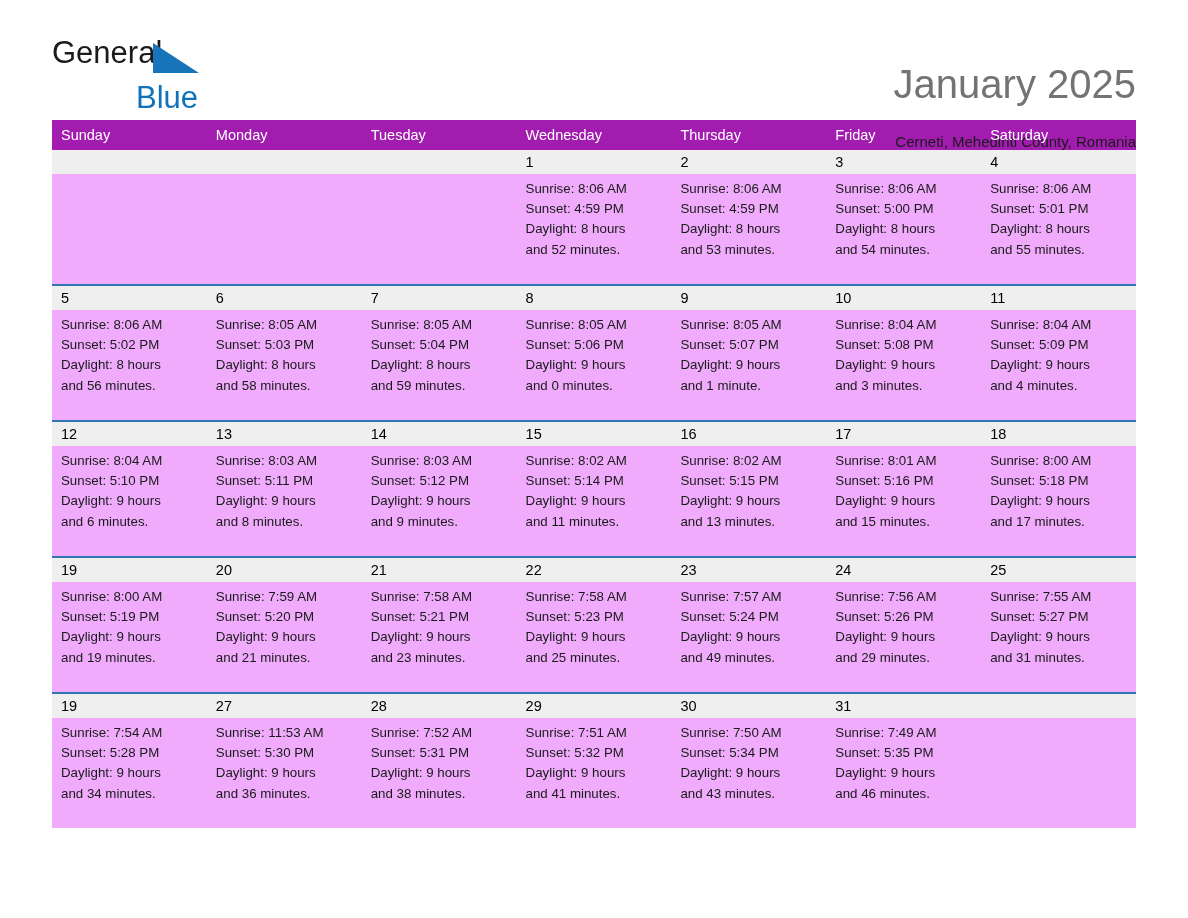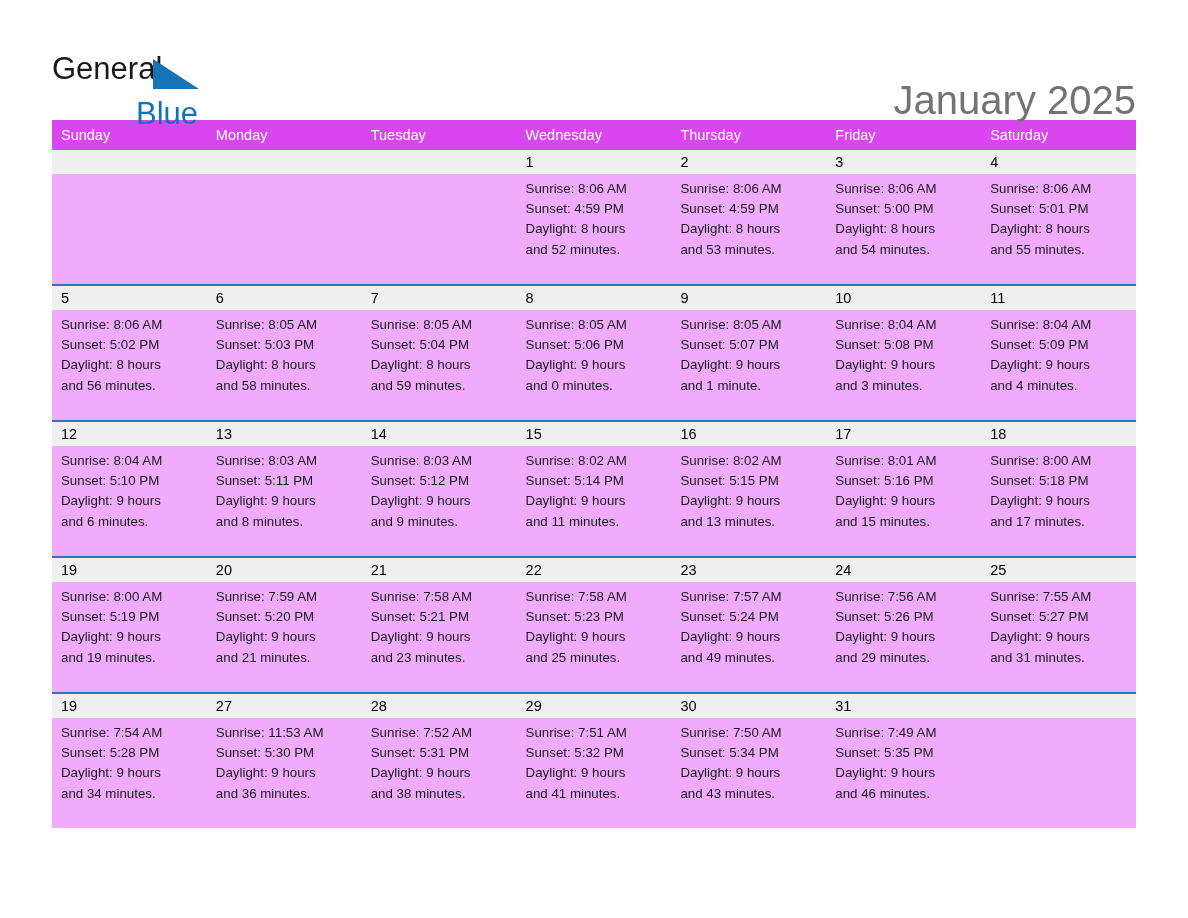--- a/index.html
+++ b/index.html
@@ -20,21 +20,21 @@
     height: 918px;
     box-sizing: border-box;
     padding: 0 52px;
   }
 
   
   .header {
     display: flex;
     align-items: flex-start;
     justify-content: space-between;
-    padding-top: 44px;
+    padding-top: 28px;
     height: 92px;
     box-sizing: border-box;
   }
   .brand {
     position: relative;
     width: 200px;
     height: 74px;
     padding-top: 8px;
   }
   .brand-line1 {
@@ -85,21 +85,21 @@
     letter-spacing: 0px;
   }
 
   
   .calendar {
     margin-top: 28px;
     width: 1084px;
   }
   .dow-row {
     display: flex;
-    background: #d946ef;
+    background: #a21caf;
     height: 30px;
     align-items: center;
   }
   .dow {
     flex: 1 1 0;
     color: #ffffff;
     font-size: 14.5px;
     line-height: 18px;
     padding-left: 9px;
     box-sizing: border-box;

